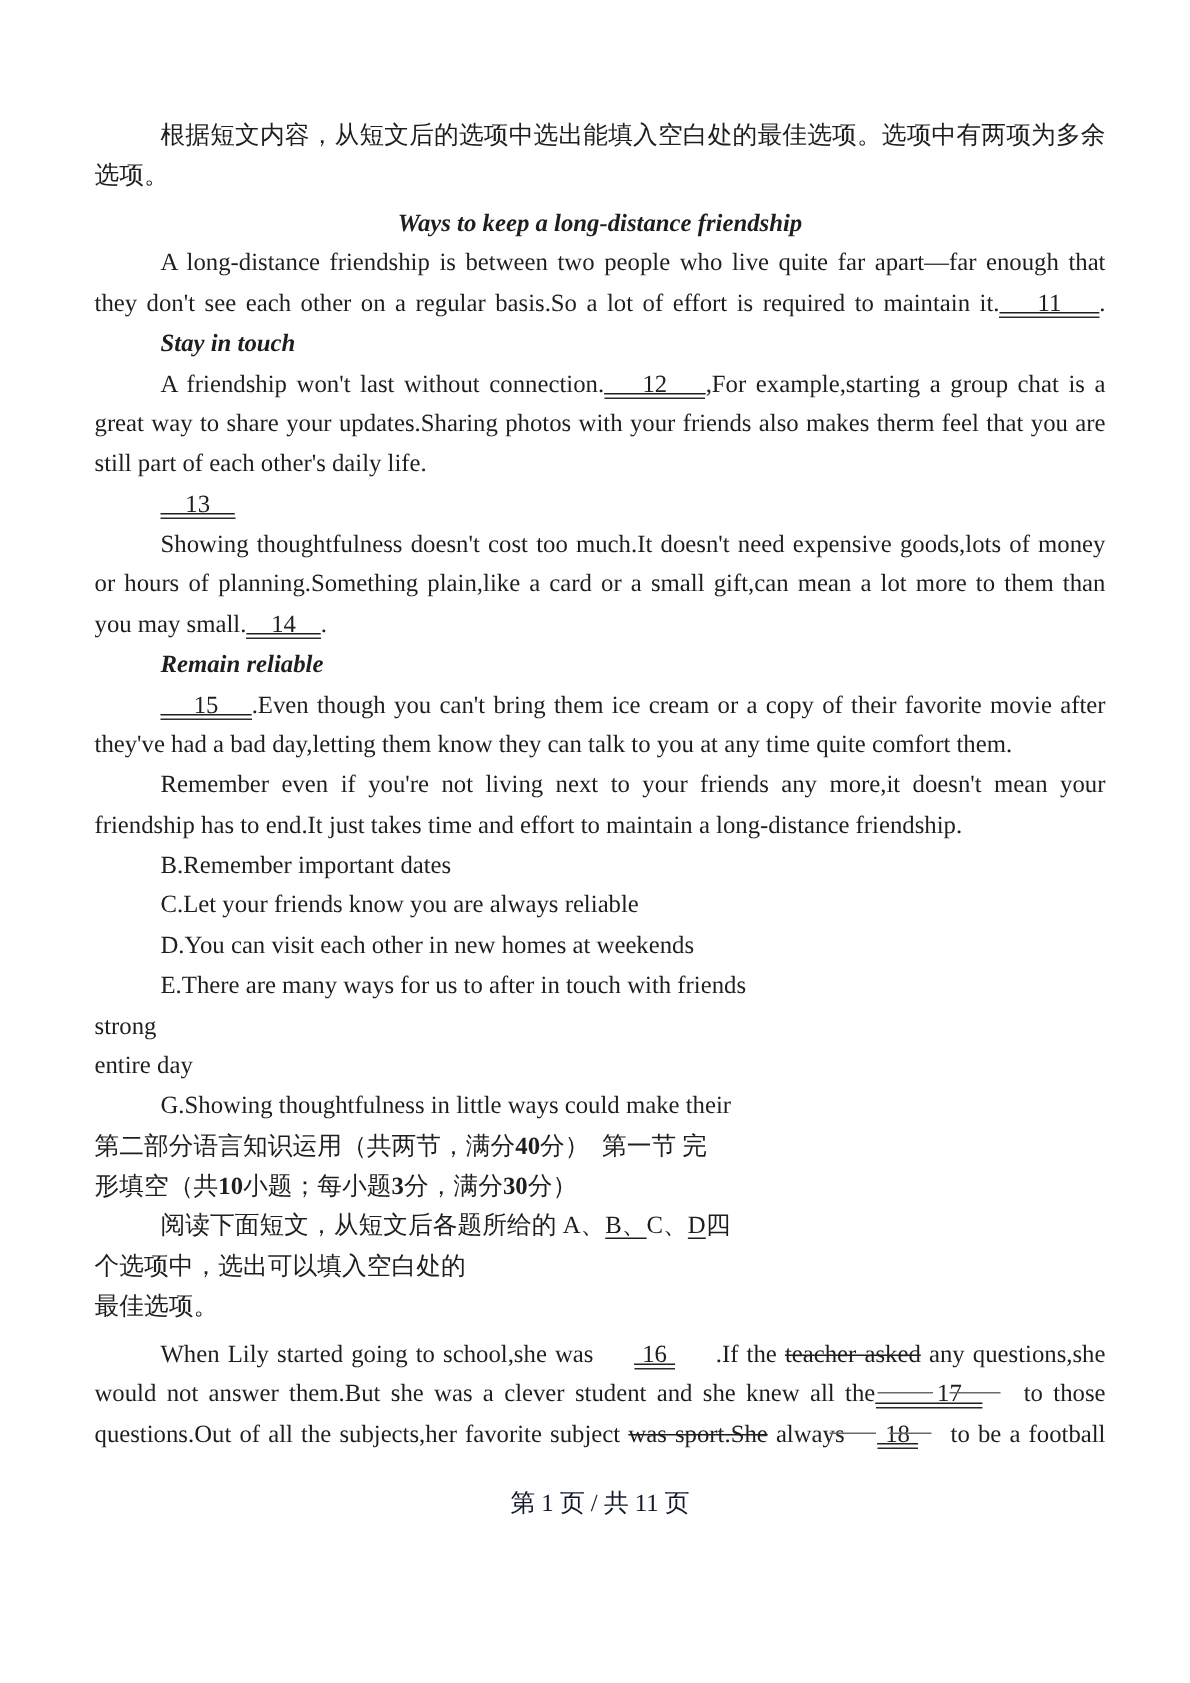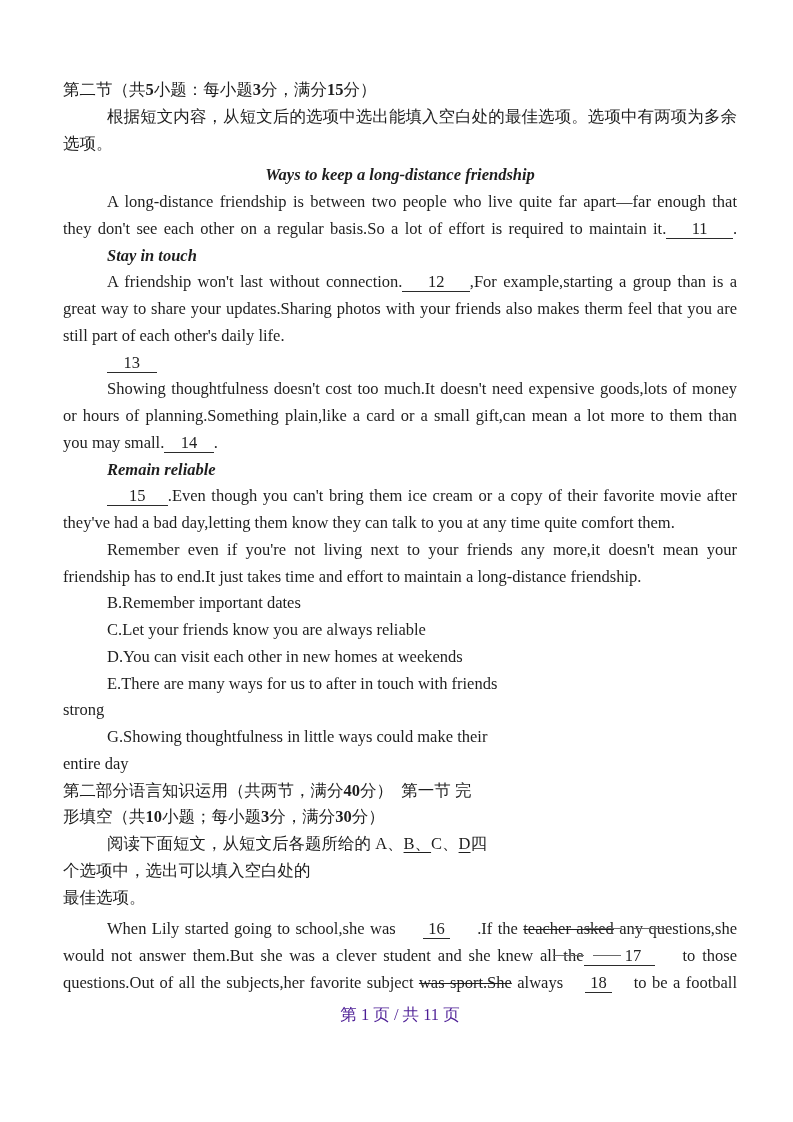--- a/index.html
+++ b/index.html
@@ -16,50 +16,49 @@
     line-height: 26.75px;
     color: #1e1e1e;
     overflow: hidden;
   }
   .line { white-space: nowrap; }
   .ind { text-indent: 44px; }
   .j { text-align: justify; text-align-last: justify; }
   .center { text-align: center; text-indent: 0; }
   .bold { font-weight: bold; font-style: italic; }
   b { font-weight: bold; }
-  .blank { border-bottom: 1px solid #2b2b2b; }
+  .blank { border-bottom: 1px solid #2b2b2b; text-decoration: underline; }
   .strike { text-decoration: line-through; text-decoration-thickness: 1px; }
   .u { text-decoration: underline; text-underline-offset: 3px; }
   .mt-title { margin-top: 5px; }
   .mt-para { margin-top: 5px; }
-  .footer { margin-top: 5px; text-align: center; color: #4c1d95; }
+  .footer { margin-top: 19px; text-align: center; color: #0f172a; }
   .stray {
     position: absolute;
     height: 0;
     border-top: 1.5px solid #6a6a6a;
   }
 </style>
 </head>
 <body>
 
 <div class="page">
 
-  <div class="line"><span>第二节（共</span><b>5</b><span>小题：每小题</span><b>3</b><span>分，满分</span><b>15</b><span>分）</span></div>
 
   <div class="line ind j">根据短文内容，从短文后的选项中选出能填入空白处的最佳选项。选项中有两项为多余</div>
   <div class="line">选项。</div>
 
   <div class="line center bold mt-title">Ways to keep a long-distance friendship</div>
 
   <div class="line ind j">A long-distance friendship is between two people who live quite far apart—far enough that</div>
   <div class="line j"><span>they don't see each other on a regular basis.So a lot of effort is required to maintain it.</span><span class="blank">&nbsp;&nbsp;&nbsp;&nbsp;11&nbsp;&nbsp;&nbsp;&nbsp;</span><span>.</span></div>
 
   <div class="line ind bold">Stay in touch</div>
 
-  <div class="line ind j"><span>A friendship won't last without connection.</span><span class="blank">&nbsp;&nbsp;&nbsp;&nbsp;12&nbsp;&nbsp;&nbsp;&nbsp;</span><span>,For example,starting a group than is a</span></div>
+  <div class="line ind j"><span>A friendship won't last without connection.</span><span class="blank">&nbsp;&nbsp;&nbsp;&nbsp;12&nbsp;&nbsp;&nbsp;&nbsp;</span><span>,For example,starting a group chat is a</span></div>
   <div class="line j">great way to share your updates.Sharing photos with your friends also makes therm feel that you are</div>
   <div class="line">still part of each other's daily life.</div>
 
   <div class="line ind"><span class="blank">&nbsp;&nbsp;&nbsp;&nbsp;13&nbsp;&nbsp;&nbsp;&nbsp;</span></div>
 
   <div class="line ind j">Showing thoughtfulness doesn't cost too much.It doesn't need expensive goods,lots of money</div>
   <div class="line j">or hours of planning.Something plain,like a card or a small gift,can mean a lot more to them than</div>
   <div class="line"><span>you may small.</span><span class="blank">&nbsp;&nbsp;&nbsp;&nbsp;14&nbsp;&nbsp;&nbsp;&nbsp;</span><span>.</span></div>
 
   <div class="line ind bold">Remain reliable</div>
@@ -68,22 +67,22 @@
   <div class="line">they've had a bad day,letting them know they can talk to you at any time quite comfort them.</div>
 
   <div class="line ind j">Remember even if you're not living next to your friends any more,it doesn't mean your</div>
   <div class="line">friendship has to end.It just takes time and effort to maintain a long-distance friendship.</div>
 
   <div class="line ind">B.Remember important dates</div>
   <div class="line ind">C.Let your friends know you are always reliable</div>
   <div class="line ind">D.You can visit each other in new homes at weekends</div>
   <div class="line ind">E.There are many ways for us to after in touch with friends</div>
   <div class="line">strong</div>
+  <div class="line">entire day</div>
   <div class="line ind">G.Showing thoughtfulness in little ways could make their</div>
-  <div class="line">entire day</div>
 
   <div class="line"><span>第二部分语言知识运用（共两节，满分</span><b>40</b><span>分）&nbsp;&nbsp;第一节&nbsp;完</span></div>
   <div class="line"><span>形填空（共</span><b>10</b><span>小题；每小题</span><b>3</b><span>分，满分</span><b>30</b><span>分）</span></div>
 
   <div class="line ind"><span>阅读下面短文，从短文后各题所给的 A、</span><span class="u">B、</span><span>C、</span><span class="u">D</span><span>四</span></div>
   <div class="line">个选项中，选出可以填入空白处的</div>
   <div class="line">最佳选项。</div>
 
   <div class="line ind j mt-para"><span>When Lily started going to school,she was&nbsp;&nbsp;&nbsp;&nbsp;&nbsp;</span><span class="blank">&nbsp;16&nbsp;</span><span>&nbsp;&nbsp;&nbsp;&nbsp;&nbsp;.If the </span><span class="strike">teacher asked</span><span> any questions,she</span></div>
   <div class="line j"><span>would not answer them.But she was a clever student and she knew all the</span><span class="blank">&nbsp;&nbsp;&nbsp;&nbsp;&nbsp;&nbsp;17&nbsp;&nbsp;</span><span>&nbsp;&nbsp;&nbsp;&nbsp;to those</span></div>

